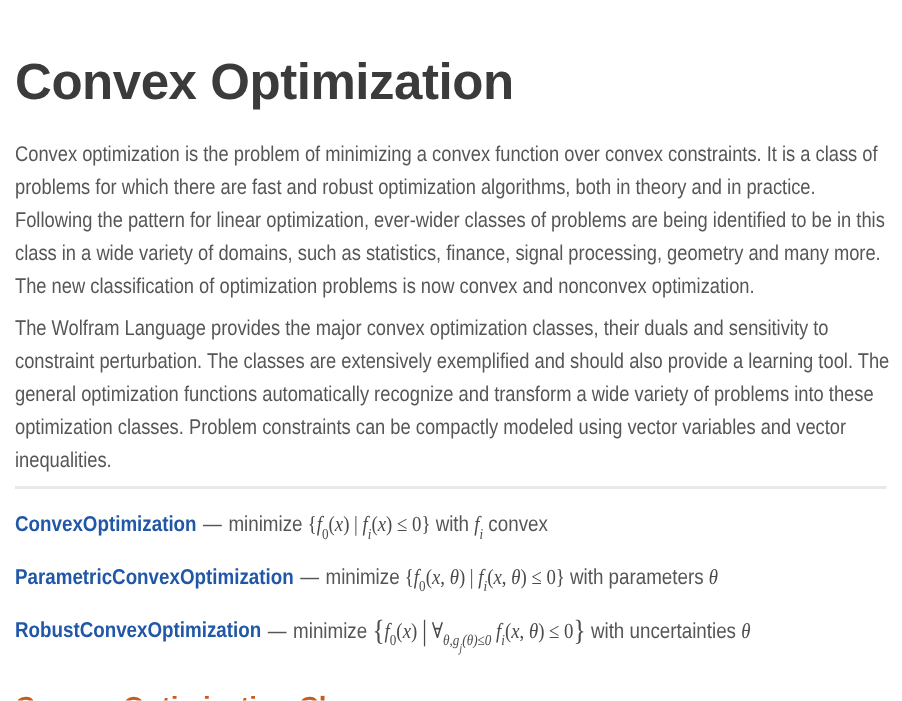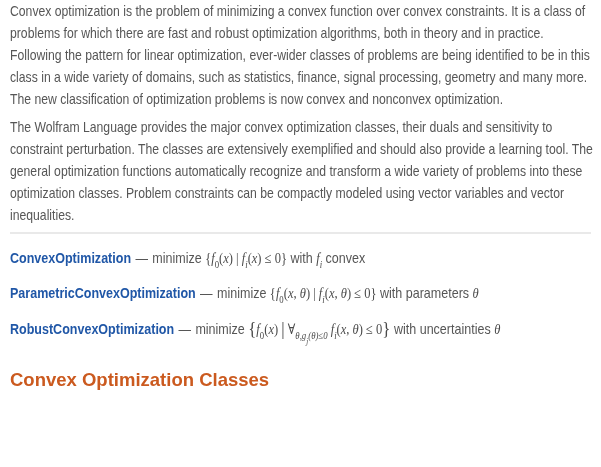--- a/index.html
+++ b/index.html
@@ -90,20 +90,21 @@
     line-height: 24px;
     font-weight: 600;
     color: var(--heading-orange);
   }
 </style>
 </head>
 <body>
 
 <div class="page">
 
+  <h1 class="page-title">Convex Optimization</h1>
 
   <div class="intro">
     <p>Convex optimization is the problem of minimizing a convex function over convex constraints. It is a class of problems for which there are fast and robust optimization algorithms, both in theory and in practice. Following the pattern for linear optimization, ever-wider classes of problems are being identified to be in this class in a wide variety of domains, such as statistics, finance, signal processing, geometry and many more. The new classification of optimization problems is now convex and nonconvex optimization.</p>
     <p>The Wolfram Language provides the major convex optimization classes, their duals and sensitivity to constraint perturbation. The classes are extensively exemplified and should also provide a learning tool. The general optimization functions automatically recognize and transform a wide variety of problems into these optimization classes. Problem constraints can be compactly modeled using vector variables and vector inequalities.</p>
   </div>
 
   <hr class="section-divider">
 
   <div class="entries">
 

